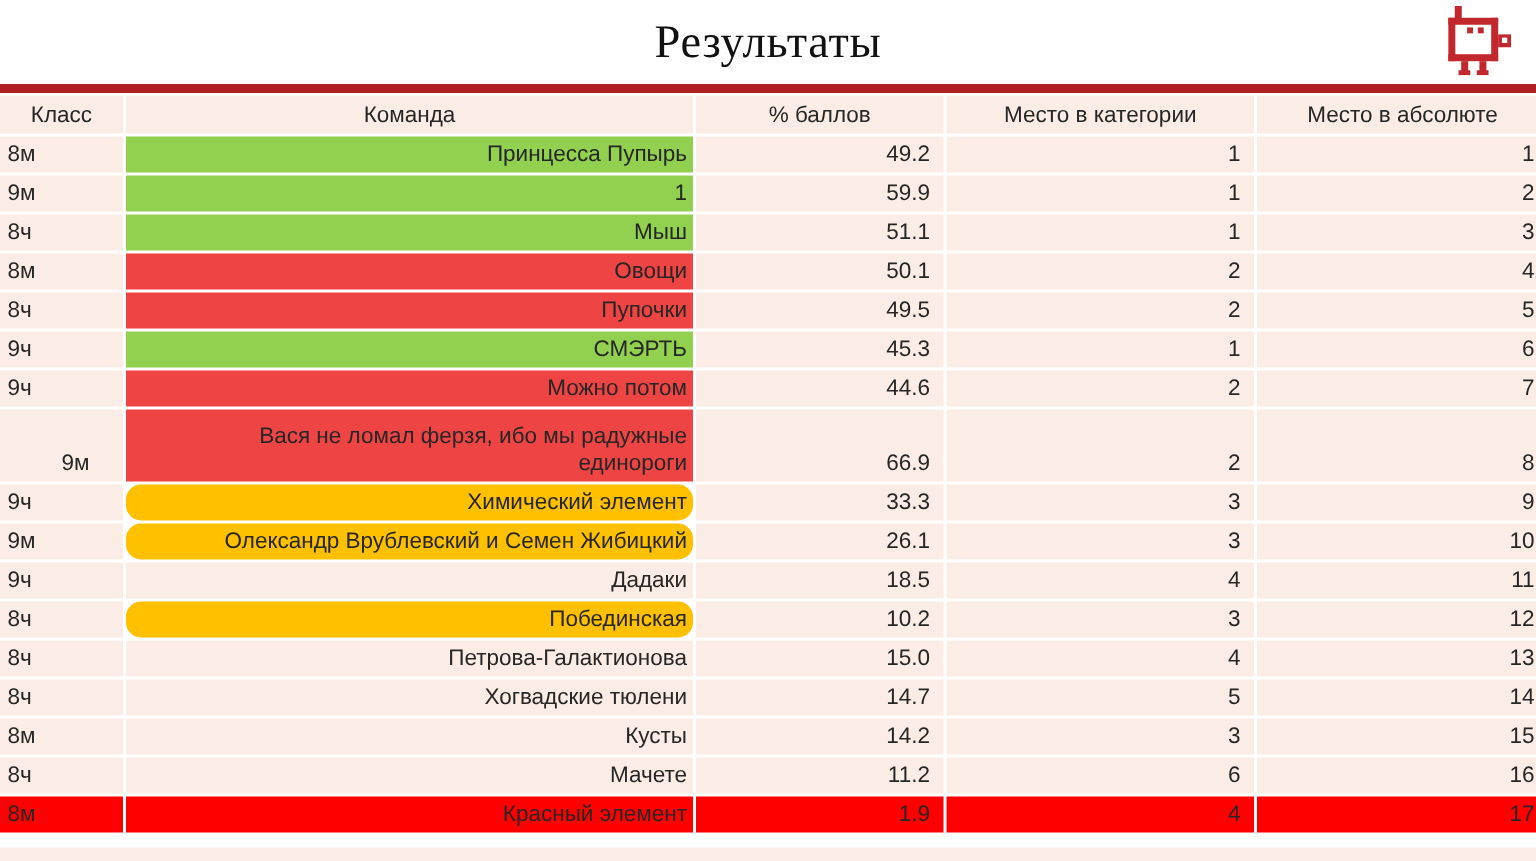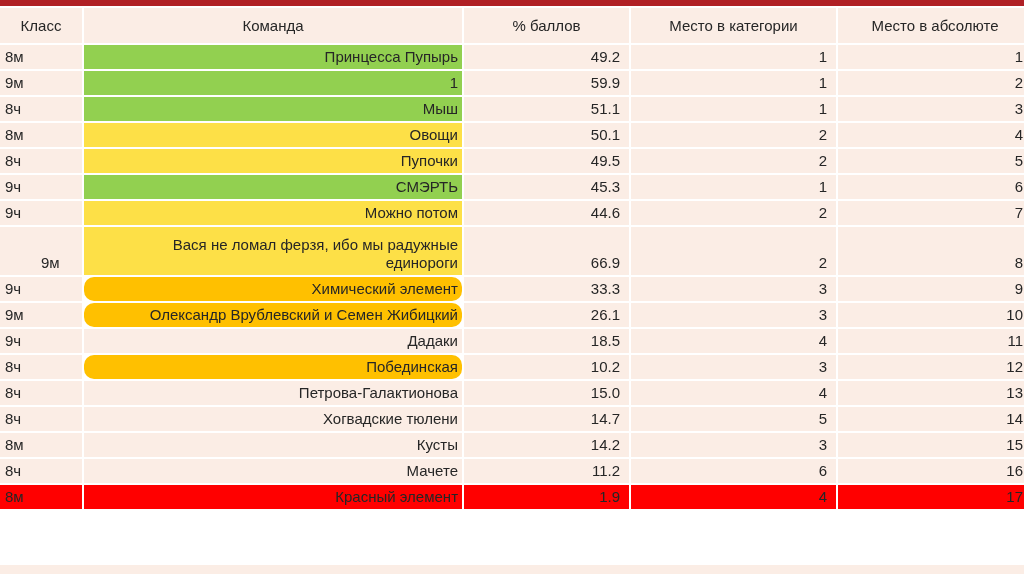--- a/index.html
+++ b/index.html
@@ -34,44 +34,64 @@
     border-collapse: separate;
     border-spacing: 2px;
   }
   th, td {
     background: #FBEDE5;
     font-size: 15px;
     font-weight: 400;
     overflow: hidden;
     white-space: normal;
   }
-  thead th { height: 35px; text-align: center; vertical-align: middle; }
+  thead th { height: 25px; text-align: center; vertical-align: middle; }
   td { height: 24px; vertical-align: bottom; padding: 0 4px 2px 4px; line-height: 1.25; }
   .c-class { padding-left: 5px; }
   .c-team  { padding-left: 6px; text-align: right; }
   .c-num   { text-align: right; padding-right: 9px; }
   .hl-green  { background: #92D050; }
-  .hl-blue   { background: #fde047; }
+  .hl-blue   { background: #ef4444; }
   .hl-orange { background: #FFC000; border-radius: 10px; }
   tr.red-row td { background: #FF0000; }
   tr.tall td { height: 48px; padding-left: 41px; }
   tr.tall .c-team span { display: inline-block; max-width: 305px; }
 
   .footer-strip {
     position: absolute;
     left: 0; bottom: 0;
     width: 1024px; height: 9px;
     background: #FBEDE5;
   }
 </style>
 </head>
 <body>
 
 <div class="slide">
 
+  <div class="slide-header">
+    <div class="slide-title">Результаты</div>
+    <svg class="logo" viewBox="0 0 14 14" xmlns="http://www.w3.org/2000/svg">
+      <g fill="#C1272D">
+        <rect x="2.2" y="0" width="1.3" height="2.6"></rect>
+        <rect x="1" y="2.2" width="9.3" height="1.3"></rect>
+        <rect x="1" y="2.2" width="1.3" height="8.1"></rect>
+        <rect x="9" y="2.2" width="1.3" height="8.1"></rect>
+        <rect x="1" y="9" width="9.3" height="1.3"></rect>
+        <rect x="4.5" y="4" width="1.1" height="1.1"></rect>
+        <rect x="6.5" y="4" width="1.1" height="1.1"></rect>
+        <rect x="10.3" y="5.3" width="2.4" height="2.4"></rect>
+        <rect x="3.4" y="10.3" width="1.3" height="2.4"></rect>
+        <rect x="6.8" y="10.3" width="1.3" height="2.4"></rect>
+        <rect x="2.9" y="12" width="2.2" height="0.9"></rect>
+        <rect x="6.3" y="12" width="2.2" height="0.9"></rect>
+      </g>
+      <rect x="11" y="5.9" width="1" height="1" fill="#ffffff"></rect>
+    </svg>
+  </div>
 
   <div class="accent-bar"></div>
 
   <table class="results">
     <colgroup>
       <col style="width:82px">
       <col style="width:378px">
       <col style="width:165px">
       <col style="width:205px">
       <col style="width:194px">

